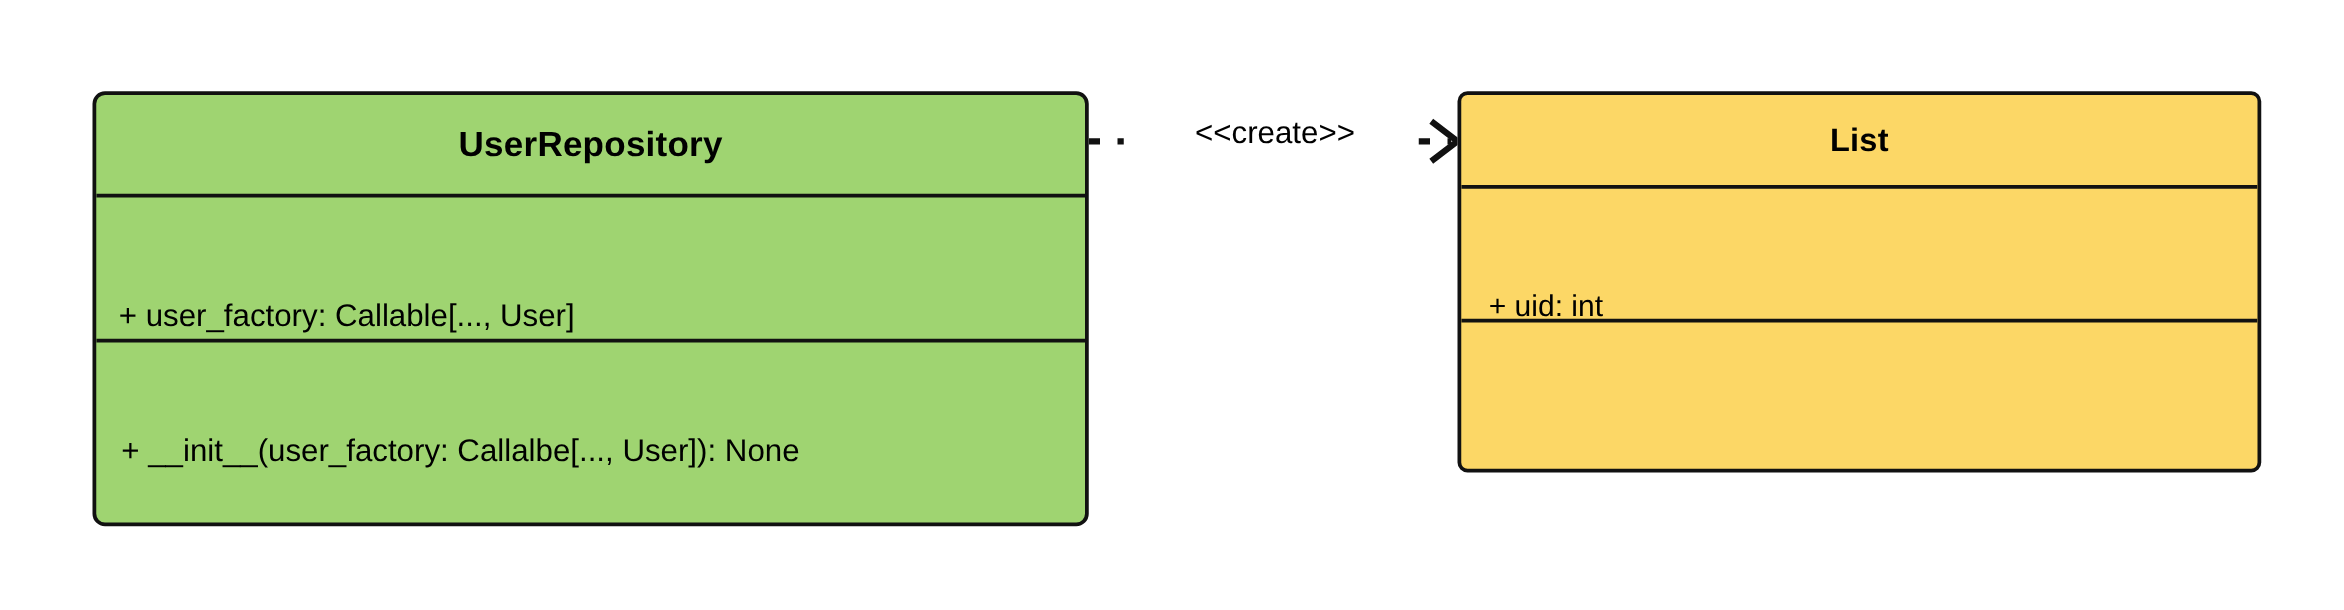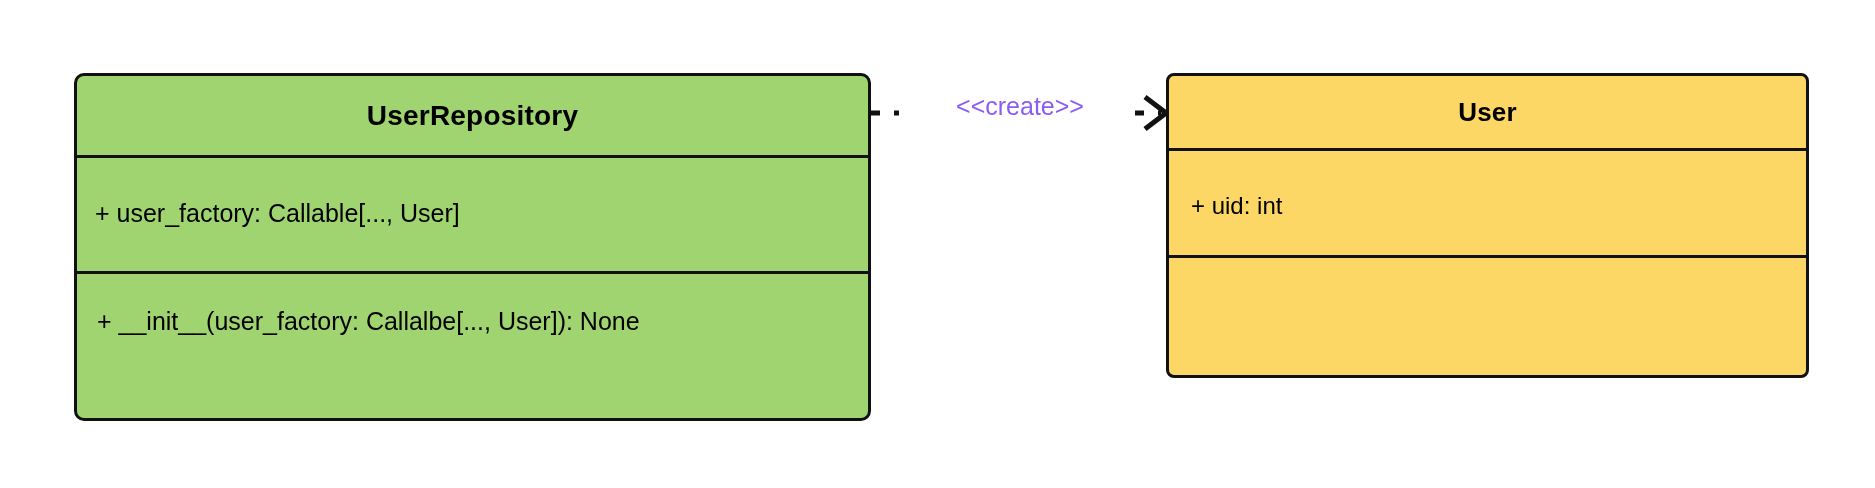--- a/index.html
+++ b/index.html
@@ -89,40 +89,41 @@
 
   .green .attrs { height: 113px; padding-top: 38px; }
   .green .methods { flex: 1; padding-top: 30px; padding-left: 20px; }
 
   .yellow .attrs { height: 104px; padding-top: 38px; }
   .yellow .methods { flex: 1; padding-top: 34px; }
 
   .uml-member {
     white-space: nowrap;
     line-height: 1.42;
+    margin-top: 40px;
   }
 
   
   #connector {
     position: absolute;
     left: 871px;
     top: 73px;
     width: 295px;
     height: 79px;
     pointer-events: none;
   }
 
   .connector-label {
     position: absolute;
     left: 895px;
     top: 92px;
     width: 250px;
     text-align: center;
     font-size: 25px;
-    color: #8b5cf6;
+    color: #000000;
     white-space: nowrap;
   }
 </style>
 </head>
 <body>
 
 <div id="diagram-canvas" style="background: rgb(255, 255, 255);">
 
   <div class="uml-class green" style="background: rgb(159, 212, 113); border-color: rgb(17, 17, 17);">
     <div class="uml-title">UserRepository</div>
@@ -139,21 +140,21 @@
   <svg id="connector" viewBox="0 0 295 79" width="295" height="79">
 
     <line x1="0" y1="40" x2="28" y2="40" stroke="#111111" stroke-width="5" stroke-dasharray="9 14" stroke-linecap="butt"></line>
     <line x1="264" y1="40" x2="290" y2="40" stroke="#111111" stroke-width="5" stroke-dasharray="9 14" stroke-linecap="butt"></line>
 
     <polyline points="274,24 295,40 274,56" fill="none" stroke="#111111" stroke-width="5" stroke-linecap="butt" stroke-linejoin="miter"></polyline>
   </svg>
   <div class="connector-label">&lt;&lt;create&gt;&gt;</div>
 
   <div class="uml-class yellow" style="background: rgb(252, 215, 102); border-color: rgb(17, 17, 17);">
-    <div class="uml-title">User</div>
+    <div class="uml-title">List</div>
     <div class="uml-divider" style="background: rgb(17, 17, 17);"></div>
     <div class="uml-compartment attrs">
       <div class="uml-member">+ uid: int</div>
     </div>
     <div class="uml-divider" style="background: rgb(17, 17, 17);"></div>
   </div>
 
 </div>
 
 </body></html>

